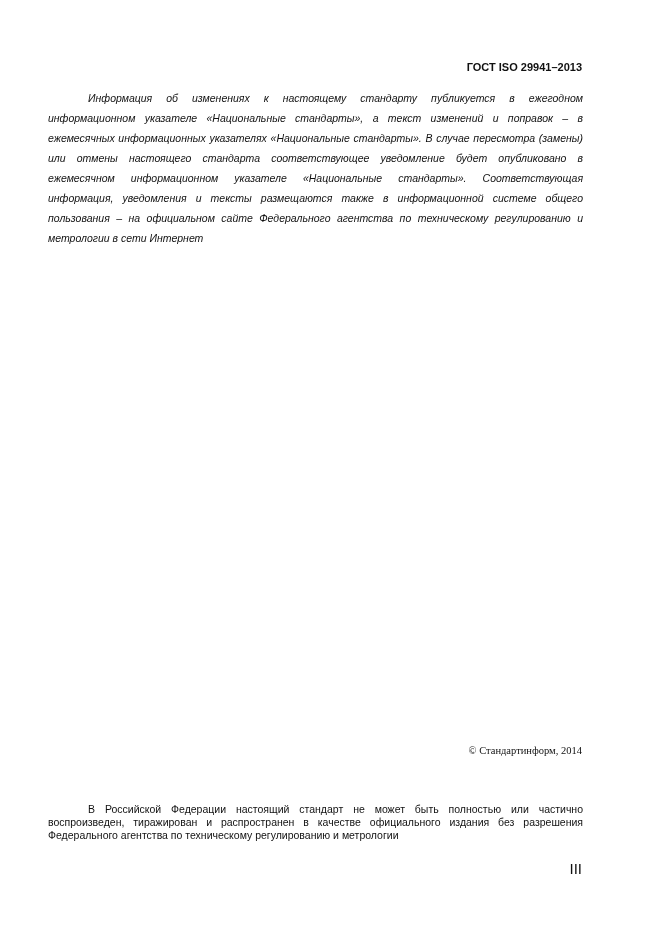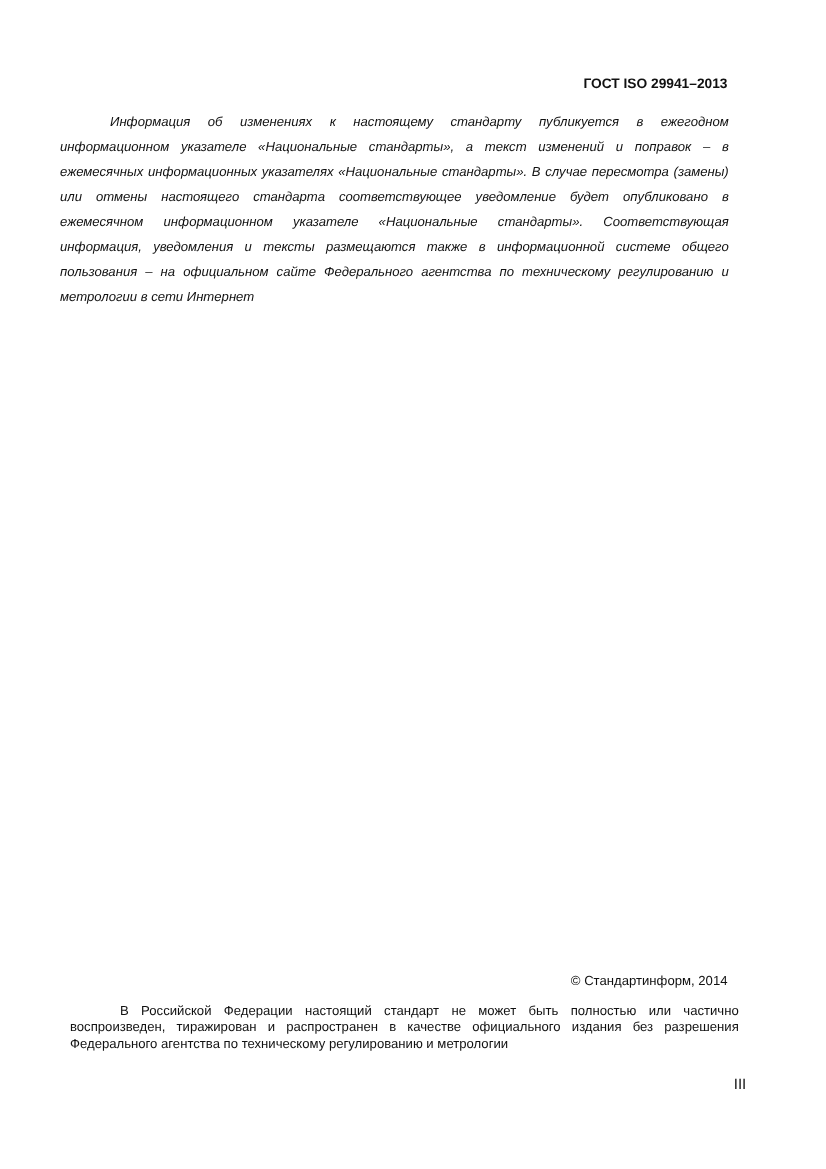--- a/index.html
+++ b/index.html
@@ -2,24 +2,24 @@
 <html><head>
 <meta charset="utf-8">
 <style>
   html, body { margin: 0; padding: 0; background: #ffffff; }
   body { width: 661px; height: 935px; position: relative; overflow: hidden;
          font-family: "Liberation Sans", sans-serif; color: #111; }
   .header { position: absolute; right: 79px; top: 61px; font-weight: bold; font-size: 11px; padding-left: 28px; }
   .notice { position: absolute; left: 48px; width: 535px; top: 88px;
             font-style: italic; font-size: 10.5px; line-height: 20px; text-align: justify; }
   .notice p, .rights p { margin: 0; text-indent: 40px; }
-  .copyright { position: absolute; right: 79px; top: 779px; font-size: 10.5px; }
+  .copyright { position: absolute; right: 79px; top: 745px; font-size: 10.5px; font-family: Liberation Serif, serif; }
   .rights { position: absolute; left: 48px; width: 535px; top: 803px;
-            font-size: 10.5px; line-height: 13px; text-align: justify; margin-left: 8px; }
-  .page-num { position: absolute; right: 64px; top: 860px; font-size: 12px; }
+            font-size: 10.5px; line-height: 13px; text-align: justify; }
+  .page-num { position: absolute; right: 79px; top: 860px; font-size: 15px; }
 </style>
 </head>
 <body>
 
 <div class="header">ГОСТ ISO 29941–2013</div>
 
 <div class="notice">
   <p>Информация об изменениях к настоящему стандарту публикуется в ежегодном информационном указателе «Национальные стандарты», а текст изменений и поправок – в ежемесячных информационных указателях «Национальные стандарты». В случае пересмотра (замены) или отмены настоящего стандарта соответствующее уведомление будет опубликовано в ежемесячном информационном указателе «Национальные стандарты». Соответствующая информация, уведомления и тексты размещаются также в информационной системе общего пользования – на официальном сайте Федерального агентства по техническому регулированию и метрологии в сети Интернет</p>
 </div>
 

